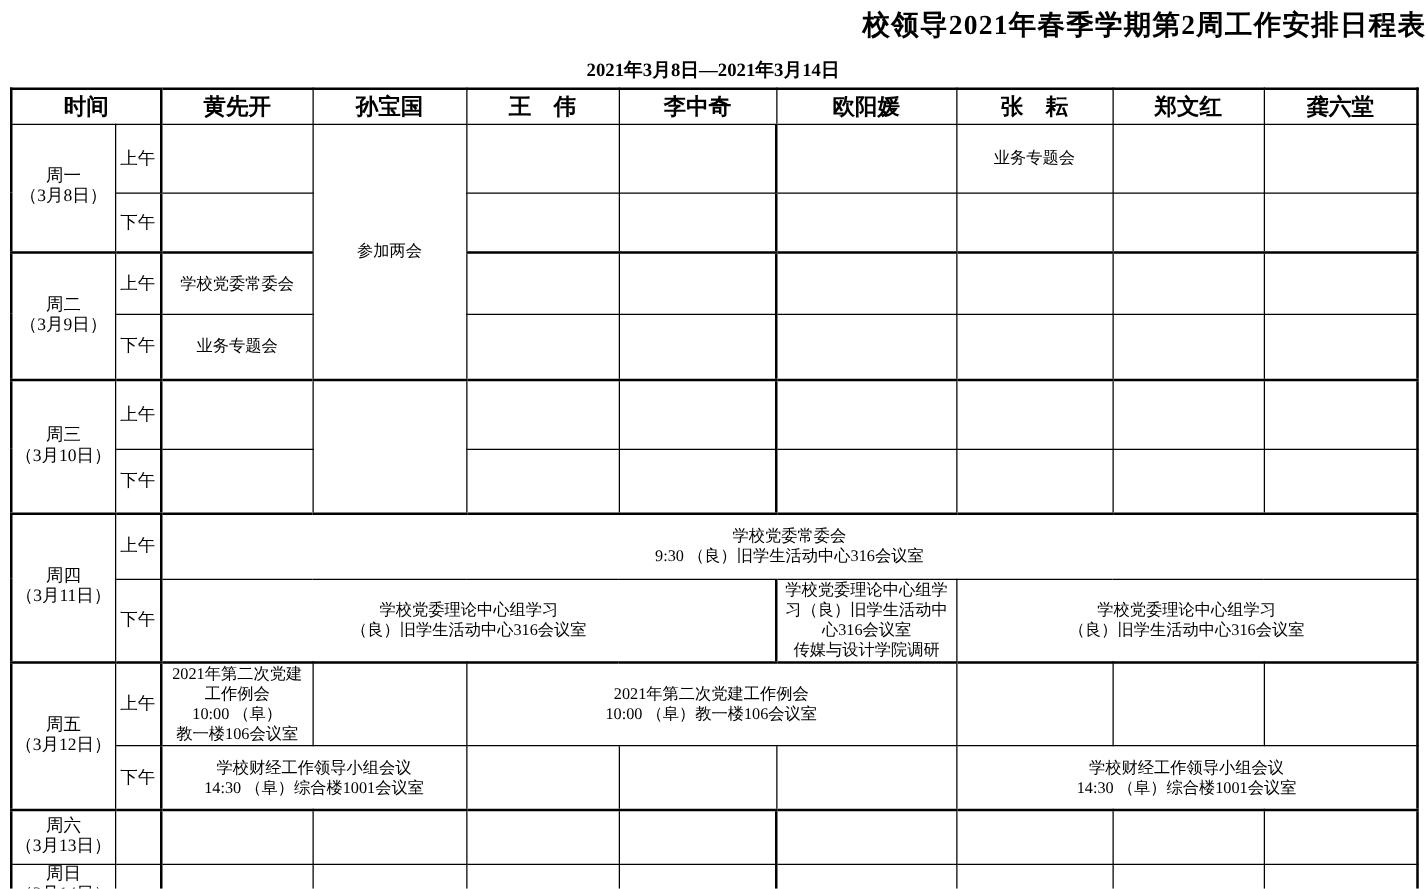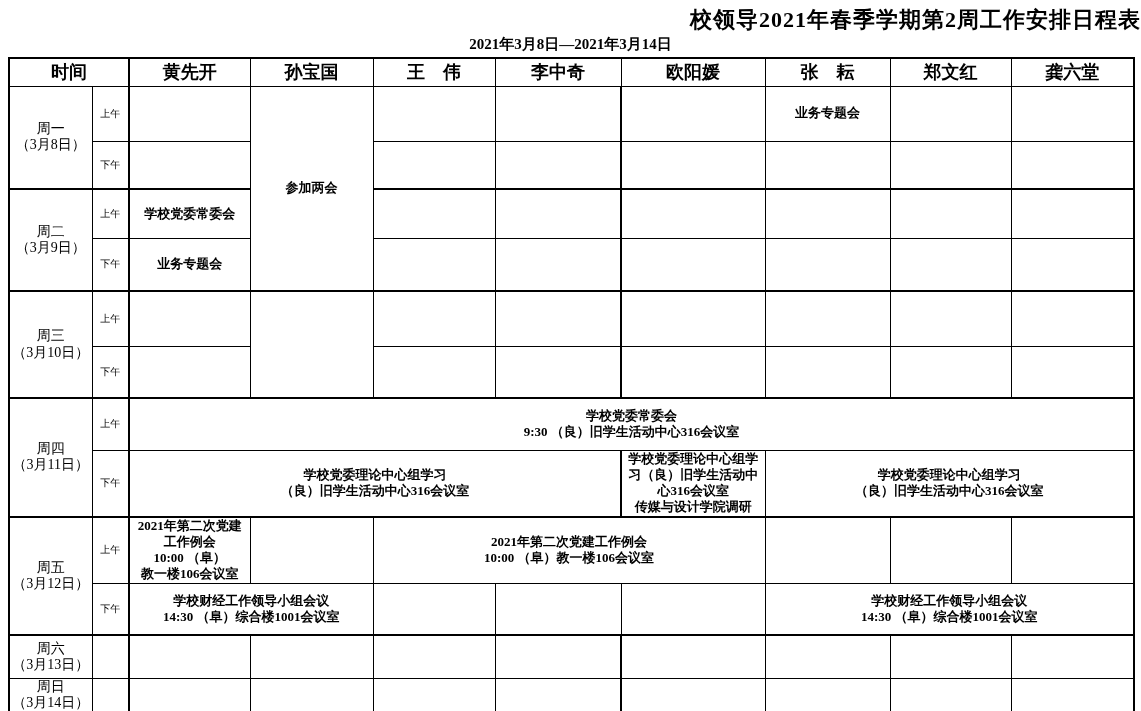--- a/index.html
+++ b/index.html
@@ -1,29 +1,29 @@
 <!DOCTYPE html>
 <html><head>
 <meta charset="utf-8">
 <style>
   html,body{margin:0;padding:0;background:#fff;color:#000;
     font-family:"Liberation Serif","DejaVu Serif",serif;}
   .page{width:1141px;height:711px;background:#fff;overflow:hidden;}
   .title{width:1141px;text-align:right;font-weight:bold;font-size:22px;
     line-height:26px;padding-top:7px;letter-spacing:1px;}
   .subtitle{width:1141px;text-align:center;font-weight:bold;font-size:15px;
-    line-height:18px;margin-top:2px;}
+    line-height:18px;margin-top:15px;}
   table.sched{border-collapse:collapse;table-layout:fixed;width:1125px;
     margin:4px 0 0 8px;border:2px solid #000;}
   .sched th,.sched td{border:1px solid #000;text-align:center;
     vertical-align:middle;padding:0 2px;overflow:hidden;}
   .sched th{font-weight:bold;font-size:18px;}
   td.day{font-weight:normal;font-size:14px;white-space:pre-line;line-height:1.15;}
-  td.ampm{font-size:10px;font-weight:normal;}
-  td.ev{font-size:13px;font-weight:bold;white-space:pre-line;line-height:1.25;}
+  td.ampm{font-size:14px;font-weight:normal;}
+  td.ev{font-size:13px;font-weight:normal;white-space:pre-line;line-height:1.25;}
   .bb2{border-bottom:2px solid #000 !important;}
   .bl2{border-left:2px solid #000 !important;margin-top:21px;}
 </style>
 </head>
 <body>
 
 <div class="page">
   <div class="title">校领导2021年春季学期第2周工作安排日程表</div>
   <div class="subtitle">2021年3月8日—2021年3月14日</div>
 

